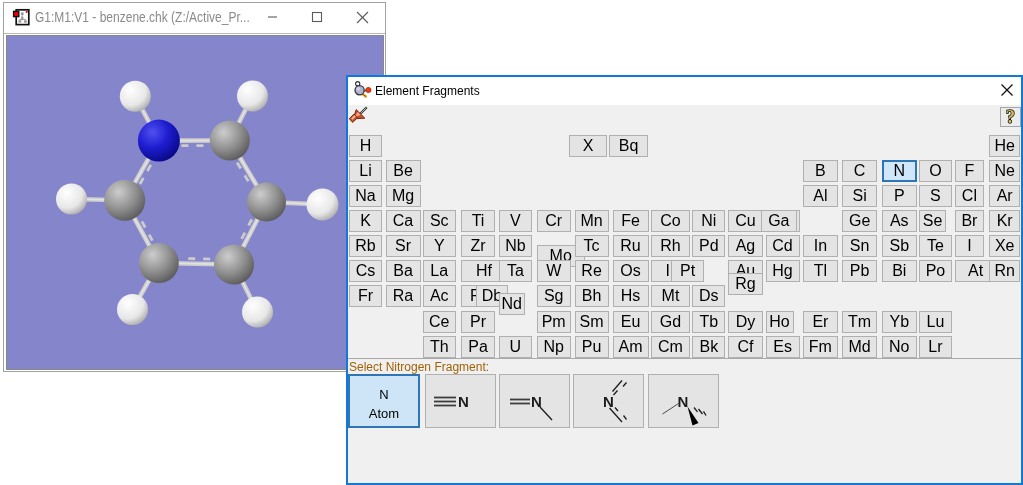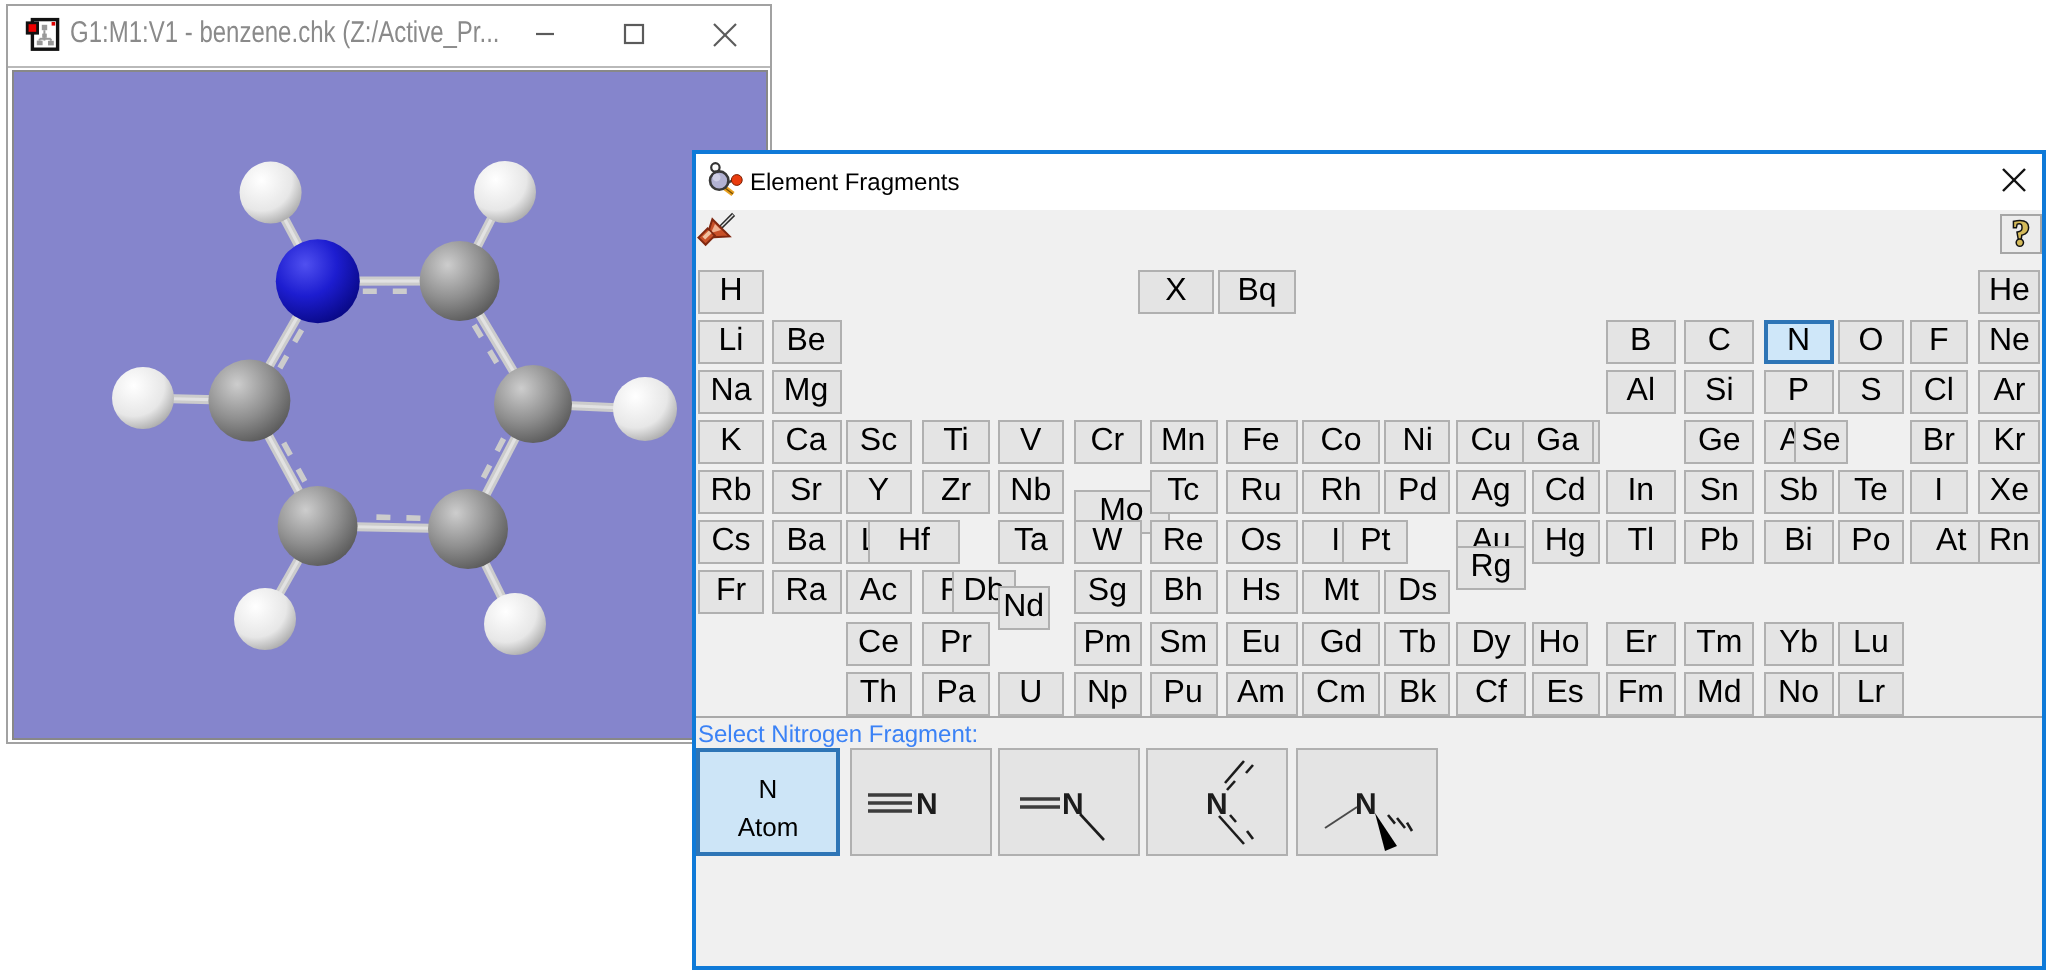--- a/index.html
+++ b/index.html
@@ -8,21 +8,21 @@
 #title1 { position:absolute; left:4px; top:3px; width:381px; height:31px; background:#fff; border-bottom:1px solid #b9b9b9; }
 #t1text { position:absolute; left:35px; top:8px; font-size:15px; color:#8a8a8a; white-space:nowrap; transform:scaleX(0.8); transform-origin:0 0; }
 #viewport { position:absolute; left:6px; top:35px; width:378px; height:335px; background:#8585cc; border:1px solid #888; }
 #win2 { position:absolute; left:346px; top:75px; width:677px; height:410px; background:#f0f0f0; border:2px solid #0f7ad8; }
 #title2 { position:absolute; left:348px; top:77px; width:673px; height:28px; background:#fff; }
 #t2text { position:absolute; left:375px; top:84px; font-size:12px; color:#000; }
 .el { position:absolute; height:22px; background:#e4e4e4; border:1px solid #b0b0b0; color:#000;
       font-size:16px; text-align:center; line-height:20px; }
 .el.sel { background:#cfe7f9; border:2px solid #2e75b6; line-height:18px; }
 #sep { position:absolute; left:348px; top:358px; width:673px; height:1px; background:#a9a9a9; }
-#fraglabel { position:absolute; left:349px; top:360px; font-size:12px; color:#3b82f6; }
+#fraglabel { position:absolute; left:349px; top:360px; font-size:12px; color:#a16207; }
 .frag { position:absolute; top:374px; height:54px; background:#e4e4e4; border:1px solid #b0b0b0; }
 .frag.sel { background:#cde5f7; border:2px solid #2e75b6; }
 #frag1n { position:absolute; left:0; top:11px; width:100%; text-align:center; font-size:13px; color:#000; }
 #frag1a { position:absolute; left:0; top:30px; width:100%; text-align:center; font-size:13px; color:#000; }
 #helpbtn { position:absolute; left:1000px; top:107px; width:21px; height:20px; background:#ececec; border:1px solid #a6a6a6; }
 svg { position:absolute; }
 </style></head>
 <body>
 <div id="page">
   <div id="win1"></div>
@@ -168,21 +168,21 @@
 <div class="el" style="left:536.7px;top:210px;width:34px">Cr</div>
 <div class="el" style="left:574.6px;top:210px;width:34px">Mn</div>
 <div class="el" style="left:612.5px;top:210px;width:36px">Fe</div>
 <div class="el" style="left:651px;top:210px;width:39px">Co</div>
 <div class="el" style="left:692.2px;top:210px;width:33.3px">Ni</div>
 <div class="el" style="left:728.4px;top:210px;width:34.2px">Cu</div>
 <div class="el" style="left:765.5px;top:210px;width:34.1px">Zn</div>
 <div class="el" style="left:761px;top:210px;width:35.6px">Ga</div>
 <div class="el" style="left:841.8px;top:210px;width:35.7px">Ge</div>
 <div class="el" style="left:882px;top:210px;width:34.5px">As</div>
-<div class="el" style="left:897px;top:210px;width:27px">Se</div>
+<div class="el" style="left:919px;top:210px;width:27px">Se</div>
 <div class="el" style="left:954.6px;top:210px;width:29.6px">Br</div>
 <div class="el" style="left:989.4px;top:210px;width:30.6px">Kr</div>
 <div class="el" style="left:349px;top:235px;width:33px">Rb</div>
 <div class="el" style="left:385.5px;top:235px;width:35px">Sr</div>
 <div class="el" style="left:422.5px;top:235px;width:33.5px">Y</div>
 <div class="el" style="left:461px;top:235px;width:34px">Zr</div>
 <div class="el" style="left:498.8px;top:235px;width:33.2px">Nb</div>
 <div class="el" style="left:536.7px;top:245px;width:48px">Mo</div>
 <div class="el" style="left:574.6px;top:235px;width:34px">Tc</div>
 <div class="el" style="left:612.5px;top:235px;width:36px">Ru</div>
@@ -192,21 +192,21 @@
 <div class="el" style="left:765.5px;top:235px;width:34.1px">Cd</div>
 <div class="el" style="left:802.6px;top:235px;width:35.6px">In</div>
 <div class="el" style="left:841.8px;top:235px;width:35.7px">Sn</div>
 <div class="el" style="left:882px;top:235px;width:34.5px">Sb</div>
 <div class="el" style="left:919.3px;top:235px;width:32.3px">Te</div>
 <div class="el" style="left:954.6px;top:235px;width:29.6px">I</div>
 <div class="el" style="left:989.4px;top:235px;width:30.6px">Xe</div>
 <div class="el" style="left:349px;top:260px;width:33px">Cs</div>
 <div class="el" style="left:385.5px;top:260px;width:35px">Ba</div>
 <div class="el" style="left:422.5px;top:260px;width:33.5px">La</div>
-<div class="el" style="left:434px;top:260px;width:46px">Hf</div>
+<div class="el" style="left:461px;top:260px;width:46px">Hf</div>
 <div class="el" style="left:498.8px;top:260px;width:33.2px">Ta</div>
 <div class="el" style="left:536.7px;top:260px;width:34px">W</div>
 <div class="el" style="left:574.6px;top:260px;width:34px">Re</div>
 <div class="el" style="left:612.5px;top:260px;width:36px">Os</div>
 <div class="el" style="left:651px;top:260px;width:39px">Ir</div>
 <div class="el" style="left:671px;top:260px;width:33.3px">Pt</div>
 <div class="el" style="left:728.4px;top:260px;width:34.2px">Au</div>
 <div class="el" style="left:765.5px;top:260px;width:34.1px">Hg</div>
 <div class="el" style="left:802.6px;top:260px;width:35.6px">Tl</div>
 <div class="el" style="left:841.8px;top:260px;width:35.7px">Pb</div>

